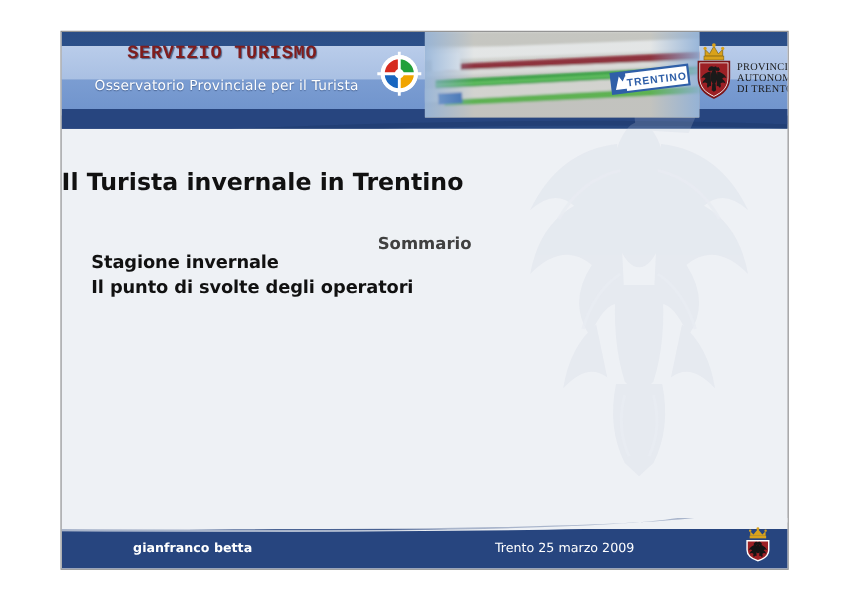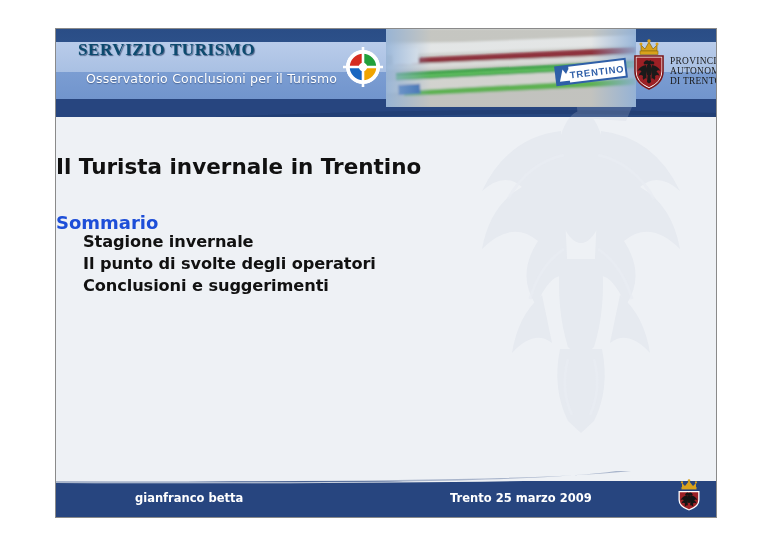--- a/index.html
+++ b/index.html
@@ -72,24 +72,25 @@
 
   .hdr-title-wrap {
     position: absolute;
     left: 22px;
     top: 11px;
     z-index: 6;
   }
   .hdr-title {
     font-size: 17px;
     font-weight: bold;
-    color: #0c4a6e;
+    color: #7f1d1d;
     letter-spacing: 0.6px;
     text-shadow: 1px 1px 1px rgba(20,40,80,0.65);
-    font-family: Liberation Serif, serif;
+    font-family: Liberation Mono, monospace;
+    text-align: center;
   }
   .hdr-sub {
     font-size: 12.5px;
     color: #ffffff;
     margin-top: 11px;
     margin-left: 8px;
     letter-spacing: 0.2px;
     text-shadow: 0px 1px 1px rgba(20,40,80,0.45);
   }
 
@@ -154,23 +155,24 @@
     z-index: 4;
   }
   .slide-title {
     font-size: 21.5px;
     font-weight: bold;
     color: #111111;
     margin-top: 30px;
     font-family: "DejaVu Sans", sans-serif;
   }
   .sommario {
-    font-size: 18px;
+    text-align: center;
+    font-size: 15px;
     font-weight: bold;
-    color: #1d4ed8;
+    color: #404040;
     margin-top: 33px;
   }
   .bullets {
     margin-top: 0;
     padding: 0 22px 0 27px;
   }
   .bullet {
     font-size: 16.2px;
     font-weight: bold;
     color: #111111;
@@ -191,33 +193,33 @@
     z-index: 5;
   }
   .footer-swoosh {
     position: absolute;
     left: 0; bottom: 0;
     width: 100%; height: 46px;
     pointer-events: none;
   }
   .footer-author {
     position: absolute;
-    left: 79px;
+    left: 65px;
     bottom: 12px;
     font-size: 11.5px;
     font-weight: bold;
     color: #ffffff;
     z-index: 3;
   }
   .footer-date {
     position: absolute;
     left: 394px;
     bottom: 12px;
     font-size: 11.5px;
-    font-weight: bold;
+    font-weight: normal;
     color: #ffffff;
     z-index: 3;
   }
   .footer-crest {
     position: absolute;
     right: 14px;
     bottom: 6px;
     width: 26px;
     height: 32px;
     z-index: 4;
@@ -328,21 +330,21 @@
         <circle cx="23" cy="25.5" r="0.9" fill="#9c2025"></circle>
 
         <text x="41" y="29" font-family="'Liberation Serif', serif" font-size="9.4" fill="#1a1a1a" letter-spacing="0.3">PROVINCIA</text>
         <text x="41" y="39" font-family="'Liberation Serif', serif" font-size="9.4" fill="#1a1a1a" letter-spacing="0.3">AUTONOMA</text>
         <text x="41" y="49" font-family="'Liberation Serif', serif" font-size="9.4" fill="#1a1a1a" letter-spacing="0.3">DI TRENTO</text>
       </svg>
     </div>
 
     <div class="hdr-title-wrap">
       <div class="hdr-title">SERVIZIO TURISMO</div>
-      <div class="hdr-sub">Osservatorio Conclusioni per il Turismo</div>
+      <div class="hdr-sub">Osservatorio Provinciale per il Turista</div>
     </div>
   </div>
 
   <div class="watermark">
     <svg width="250" height="400" viewBox="0 0 250 400">
       <g fill="#c7cedd" opacity="0.62">
 
         <path d="M120,40 Q136,24 158,34 L176,48 L170,62 L140,60 L122,58 Z"></path>
         <ellipse cx="125" cy="118" rx="26" ry="66"></ellipse>
 
@@ -368,21 +370,20 @@
       </g>
     </svg>
   </div>
 
   <div class="content">
     <div class="slide-title">Il Turista invernale in Trentino</div>
     <div class="sommario">Sommario</div>
     <div class="bullets">
       <div class="bullet">Stagione invernale</div>
       <div class="bullet">Il punto di svolte degli operatori</div>
-      <div class="bullet">Conclusioni e suggerimenti</div>
     </div>
   </div>
 
   <div class="footer">
     <div class="footer-swoosh">
       <svg width="662" height="46" viewBox="0 0 662 46" preserveAspectRatio="none">
         <path d="M0,10 L662,10 L662,46 L0,46 Z" fill="#27457f"></path>
         <path d="M0,8 Q420,16 560,0 L662,0 L662,4 Q480,14 0,12 Z" fill="#eef1f5"></path>
         <path d="M560,0 Q470,14 0,12 L0,10 Q470,12 575,0 Z" fill="#27457f" opacity="0.35"></path>
       </svg>

